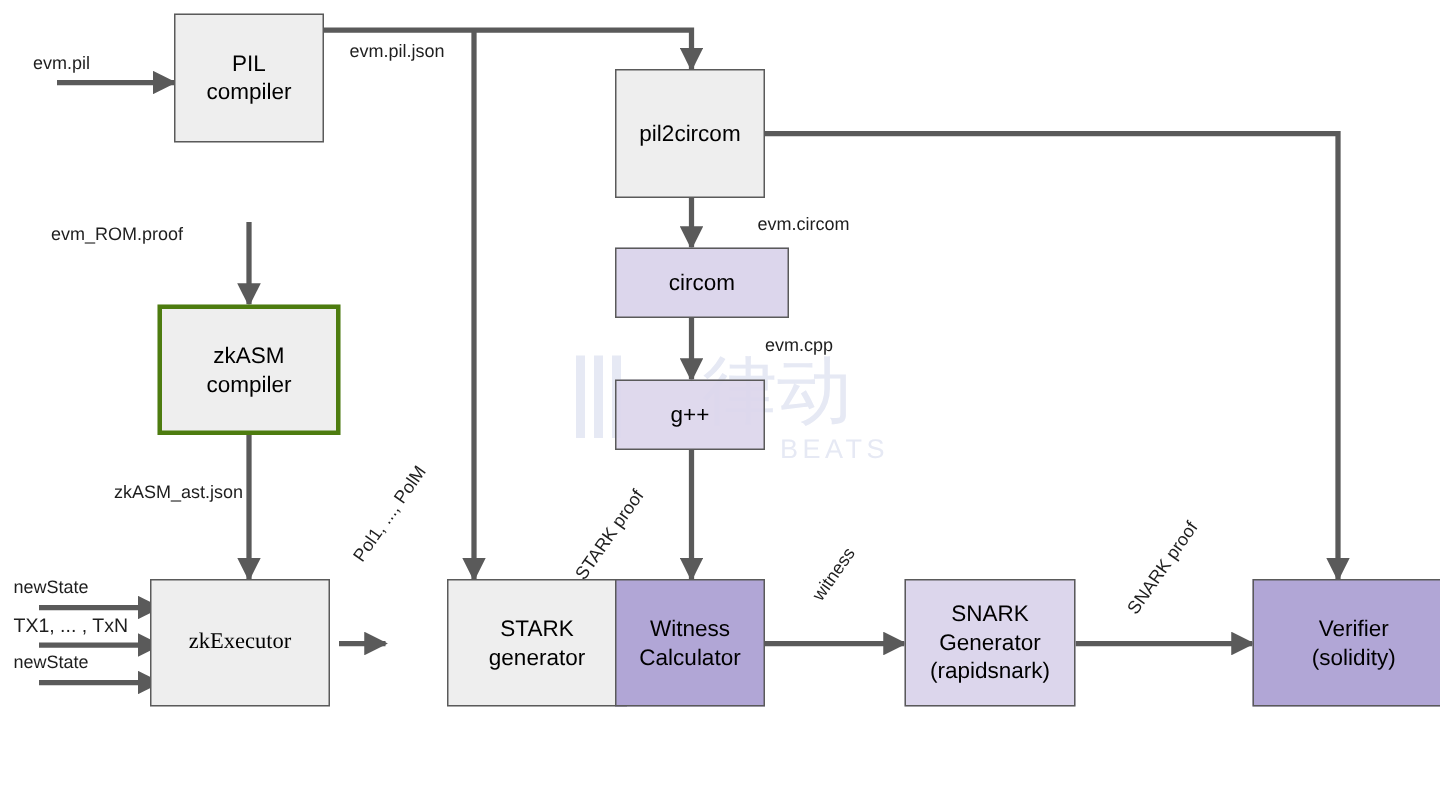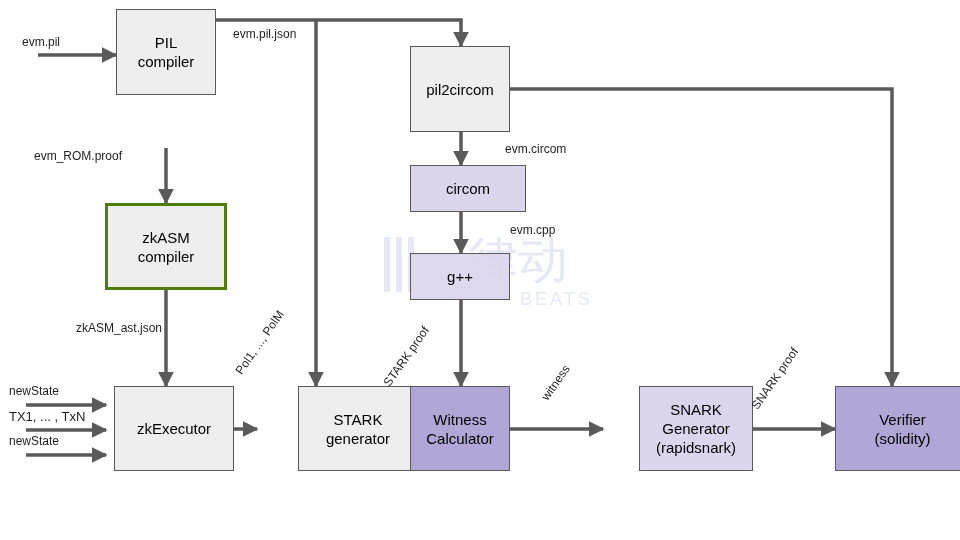--- a/index.html
+++ b/index.html
@@ -64,32 +64,32 @@
 <div class="box lav" style="left:410px;top:165px;width:116px;height:47px;">
     <span>circom</span>
   </div>
 <div class="box lav" style="left:410px;top:253px;width:100px;height:47px;background:rgba(220,214,236,0.92);">
     <span>g++</span>
   </div>
 <div class="box grey orange" style="left:105px;top:203px;width:122px;height:87px;">
     <span>zkASM
 compiler</span>
   </div>
-<div class="box grey" style="left:114px;top:386px;width:120px;height:85px;">
+<div class="box grey" style="left:100px;top:386px;width:120px;height:85px;font-family:Liberation Serif, serif;">
     <span>zkExecutor</span>
   </div>
 <div class="box grey" style="left:257px;top:386px;width:120px;height:85px;margin-left:41px;">
     <span>STARK
 generator</span>
   </div>
 <div class="box purple" style="left:410px;top:386px;width:100px;height:85px;">
     <span>Witness
 Calculator</span>
   </div>
-<div class="box lav" style="left:603px;top:386px;width:114px;height:85px;margin-left:36px;">
+<div class="box lav" style="left:603px;top:386px;width:114px;height:85px;">
     <span>SNARK
 Generator
 (rapidsnark)</span>
   </div>
 <div class="box purple" style="left:835px;top:386px;width:135px;height:85px;">
     <span>Verifier
 (solidity)</span>
   </div>
 
 <div class="lbl" style="left:22px;top:35px;">evm.pil</div>

